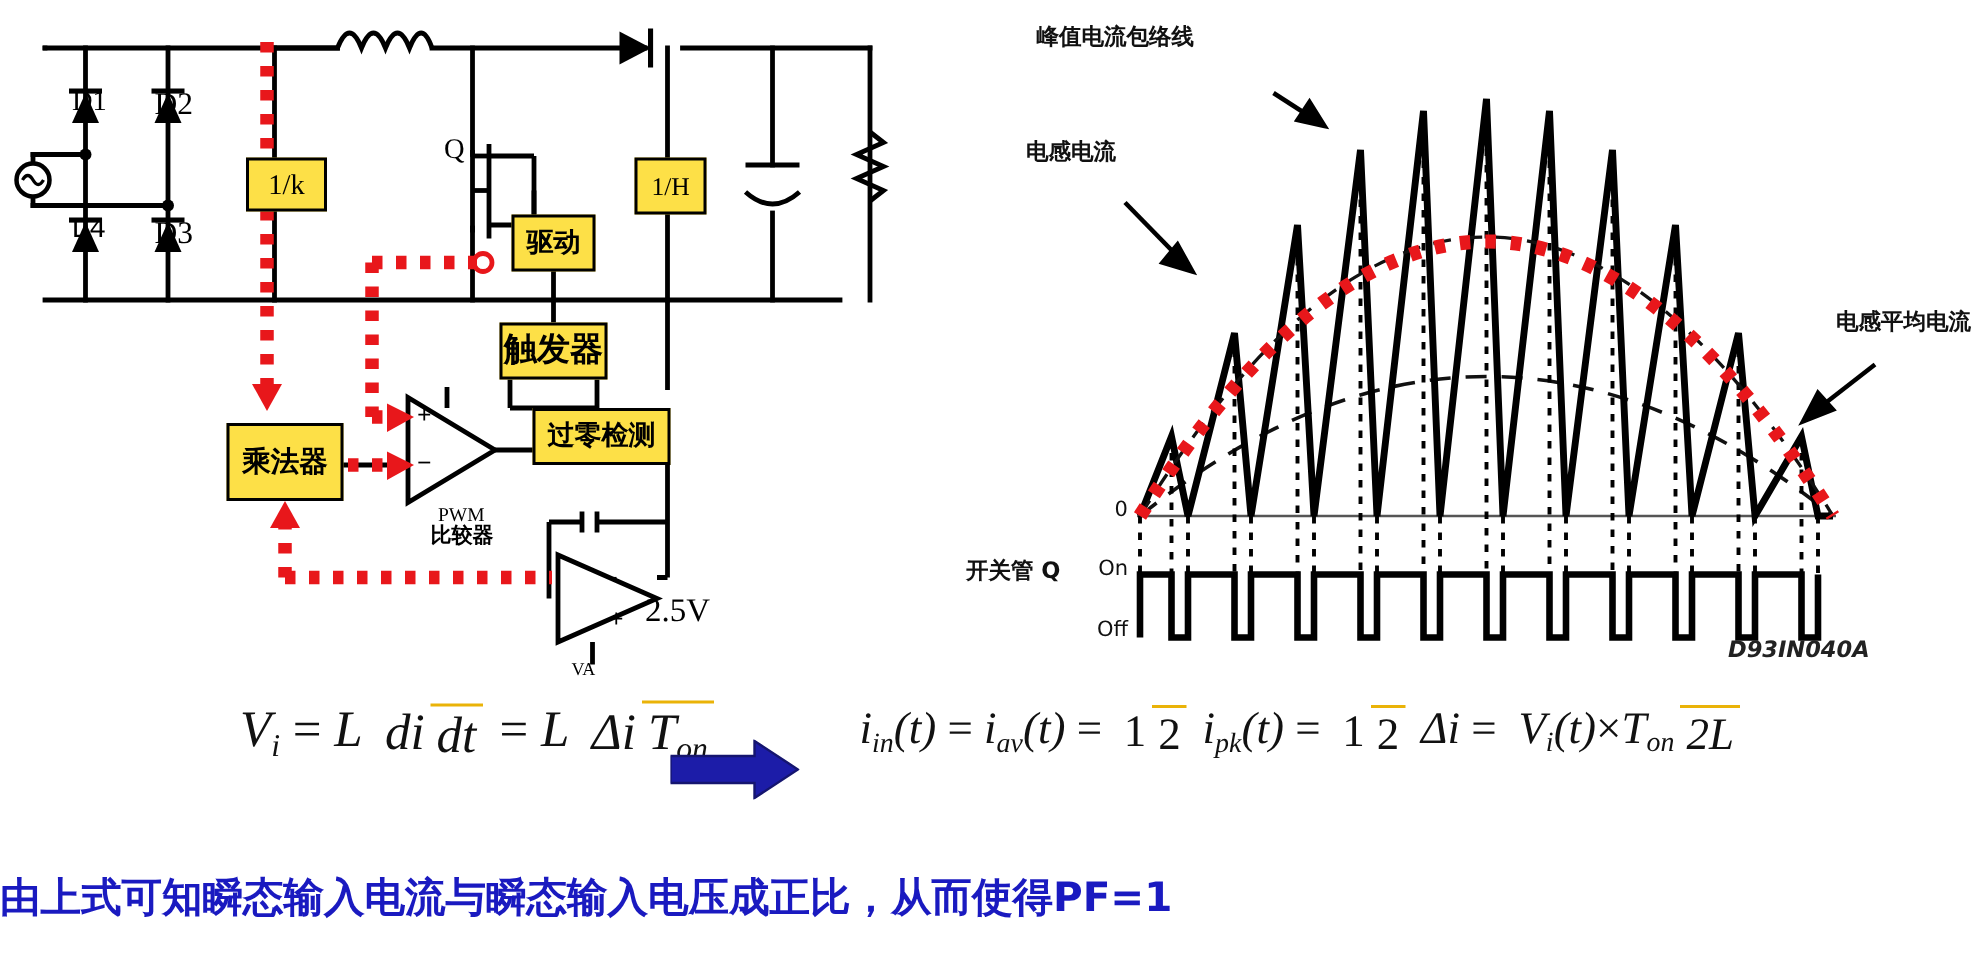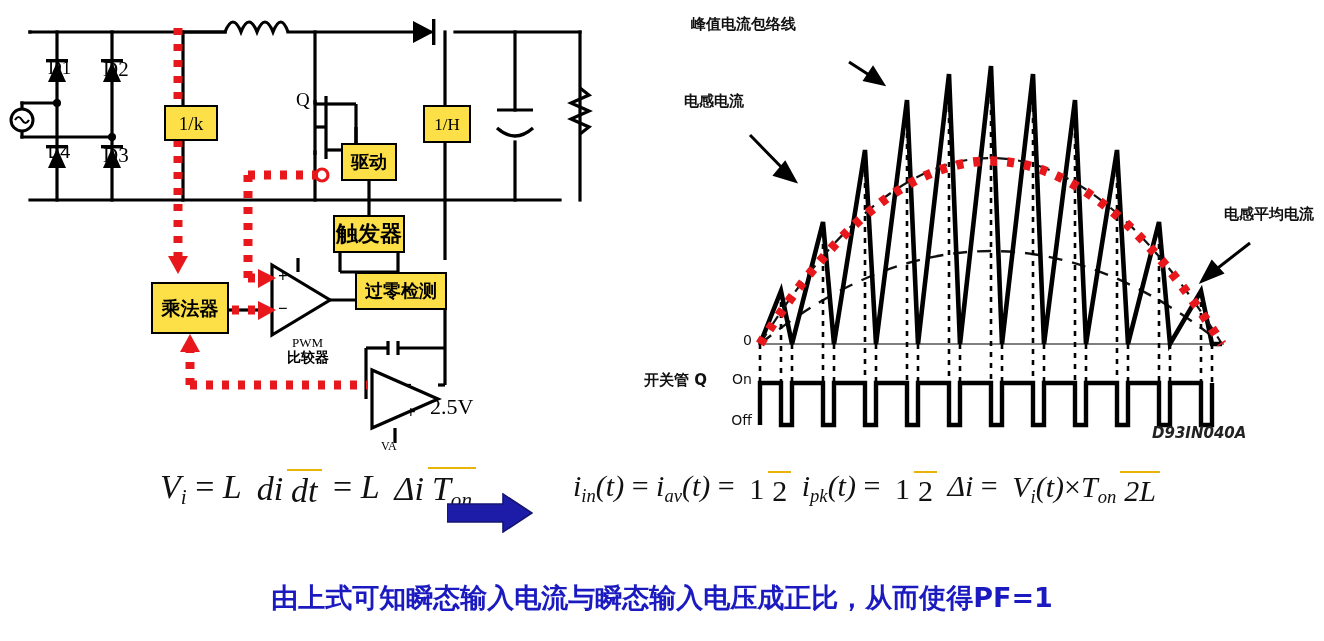--- a/index.html
+++ b/index.html
@@ -14,21 +14,21 @@
 
   
   .abs { position: absolute; }
 
   
   #circuit { position:absolute; left:0; top:0; width:740px; height:455px; }
   #waveform { position:absolute; left:640px; top:0; width:684px; height:455px; }
   #formulas { position:absolute; left:0; top:455px; width:1324px; height:115px; }
   #conclusion {
     position:absolute; left:0; top:580px; width:1324px; height:61px;
-    text-align:center;
+    text-align:left;
   }
 
   .cblock {
     position:absolute;
     border:2.5px solid #000;
     background:#fde047;
     display:flex; align-items:center; justify-content:center;
     font-family:"Liberation Serif", serif;
     color:#000;
     line-height:1;

